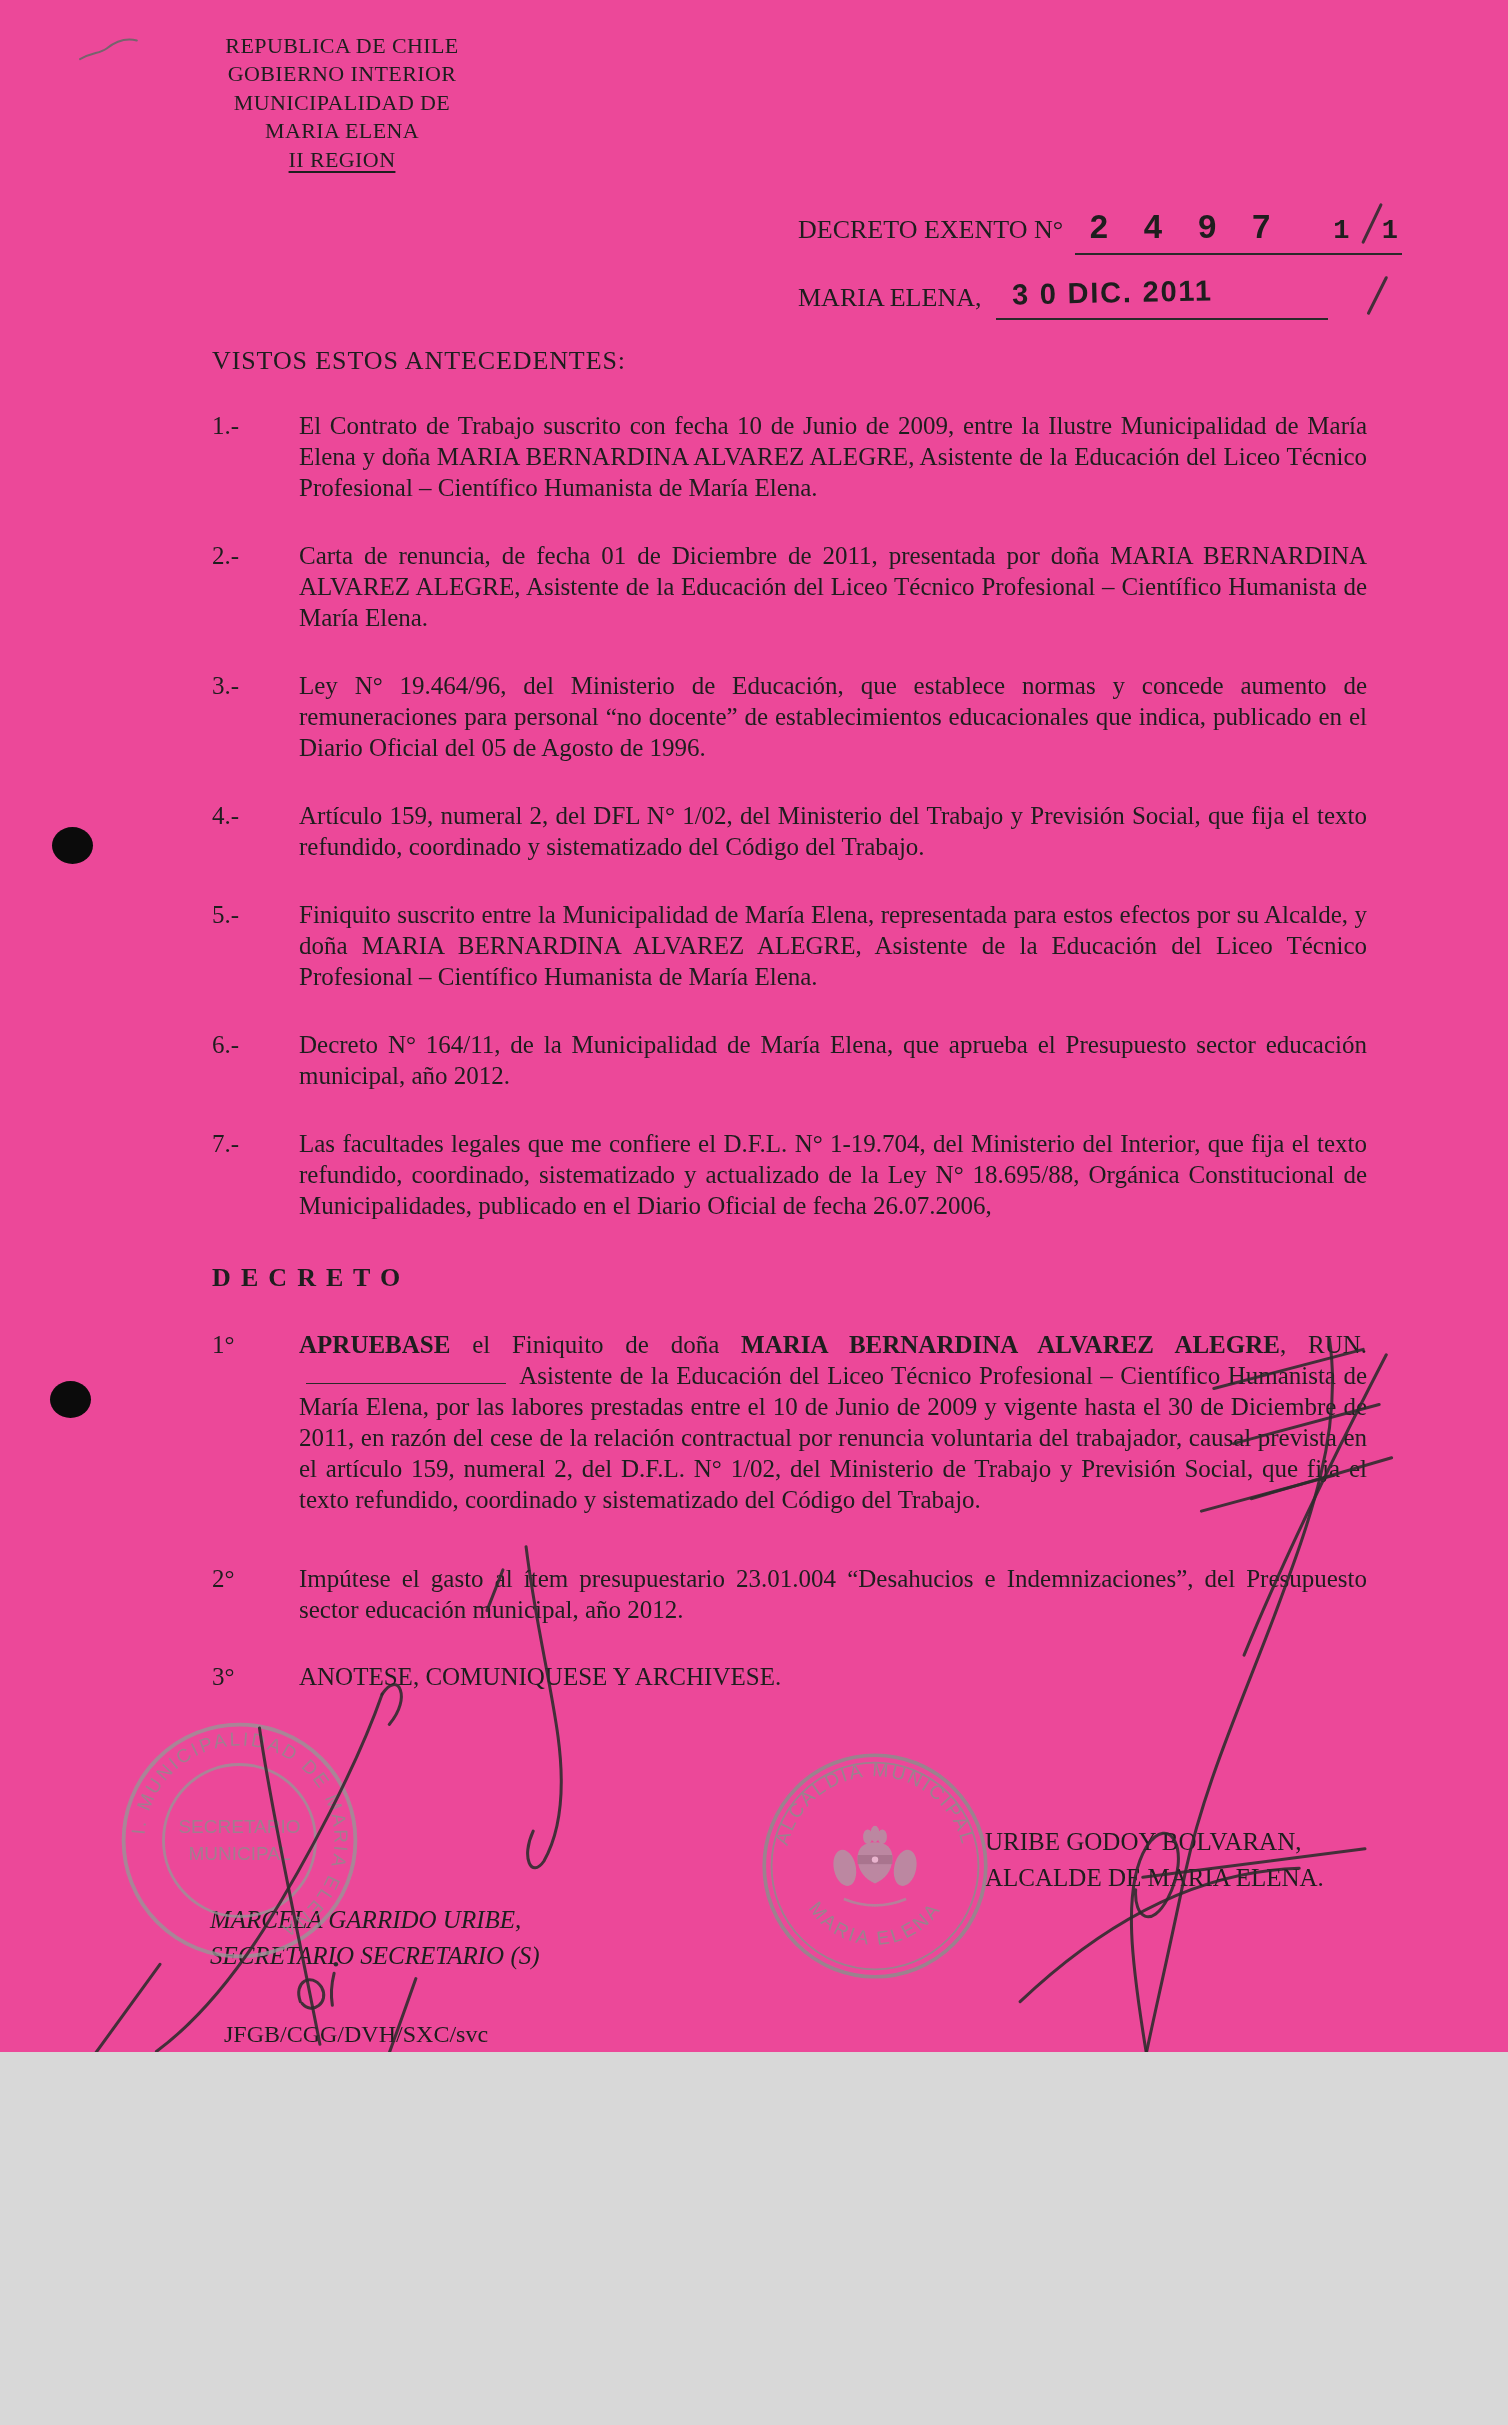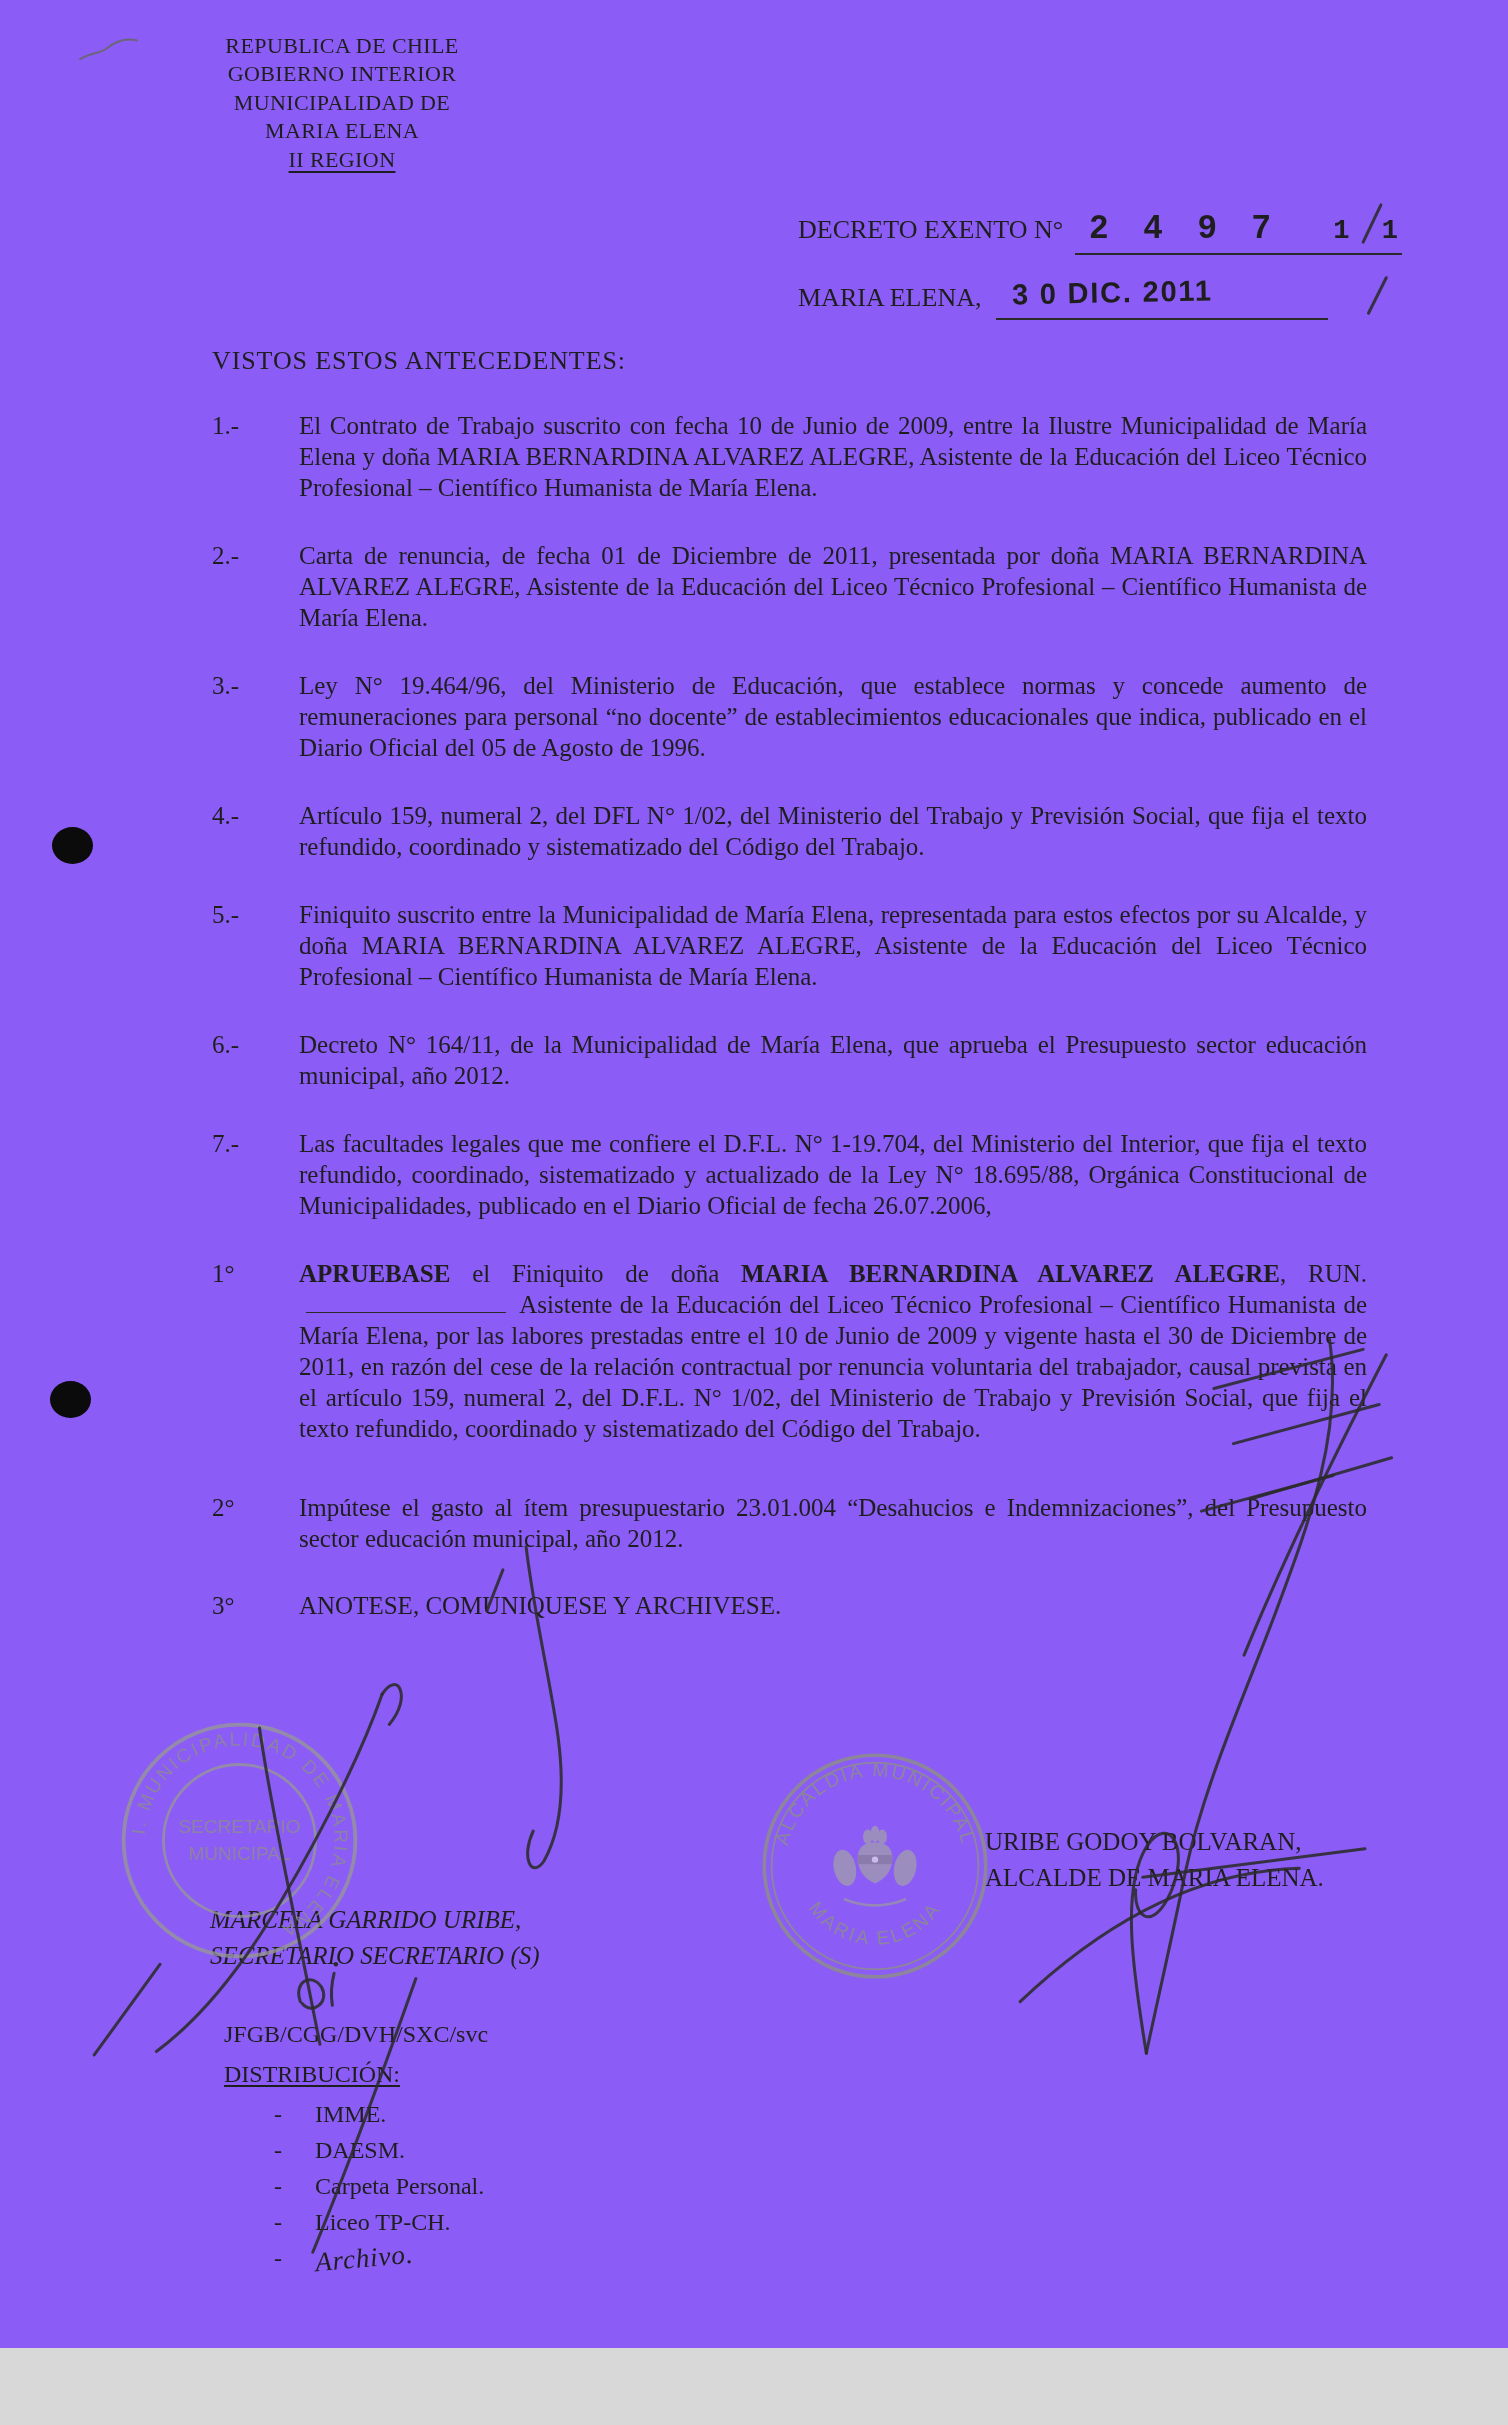--- a/index.html
+++ b/index.html
@@ -1,18 +1,18 @@
 <!DOCTYPE html>
 <html style="font-size:14.2px"><head>
 <meta charset="utf-8">
 <style>
   html,body { margin:0; padding:0; background:#d8d8d8; }
   .page {
-    position:relative; width:1508px; height:2348px; margin:0 auto;
-    background:#8b5cf6; font-family:"Liberation Serif", serif; color:#1e1e1e;
+    position:relative; width:1508px; height:2052px; margin:0 auto;
+    background:#ec4899; font-family:"Liberation Serif", serif; color:#1e1e1e;
     overflow:hidden;
   }
 
   
   .letterhead { position:absolute; left:204px; top:32px; width:276px; text-align:center;
     font-size:22px; line-height:28.4px; letter-spacing:0.4px; }
   .lh-line.underlined { text-decoration:underline; text-underline-offset:3.6px; }
 
   
   .decree-header { position:absolute; left:798px; top:208px; width:604px; }
@@ -129,20 +129,21 @@
         </div>
         <div class="item">
           <div class="num">6.-</div>
           <div class="txt"><span class="">Decreto N° 164/11, de la Municipalidad de María Elena, que aprueba el Presupuesto sector educación municipal, año 2012.</span></div>
         </div>
         <div class="item">
           <div class="num">7.-</div>
           <div class="txt"><span class="">Las facultades legales que me confiere el D.F.L. N° 1-19.704, del Ministerio del Interior, que fija el texto refundido, coordinado, sistematizado y actualizado de la Ley N° 18.695/88, Orgánica Constitucional de Municipalidades, publicado en el Diario Oficial de fecha 26.07.2006,</span></div>
         </div>
       </div>
+    <div class="decreto-title">D E C R E T O</div>
     <div class="items decreto-list">
         <div class="item">
           <div class="num">1°</div>
           <div class="txt"><span class="bold">APRUEBASE</span><span class=""> el Finiquito de doña  </span><span class="bold">MARIA BERNARDINA ALVAREZ ALEGRE</span><span class="">, RUN. </span><span class="blank-field"></span><span class=""> Asistente de la Educación  del Liceo Técnico Profesional – Científico Humanista de María Elena,  por las labores prestadas entre el 10 de Junio  de 2009 y vigente hasta el 30 de Diciembre de 2011, en razón del cese de la relación contractual por renuncia voluntaria del trabajador, causal prevista en el artículo 159, numeral 2,  del D.F.L. N° 1/02, del Ministerio de Trabajo y Previsión Social, que fija el texto refundido, coordinado y sistematizado del Código del Trabajo.</span></div>
         </div>
         <div class="item">
           <div class="num">2°</div>
           <div class="txt"><span class="">Impútese el gasto al ítem presupuestario 23.01.004 “Desahucios e Indemnizaciones”, del Presupuesto sector educación municipal, año 2012.</span></div>
         </div>
         <div class="item">

